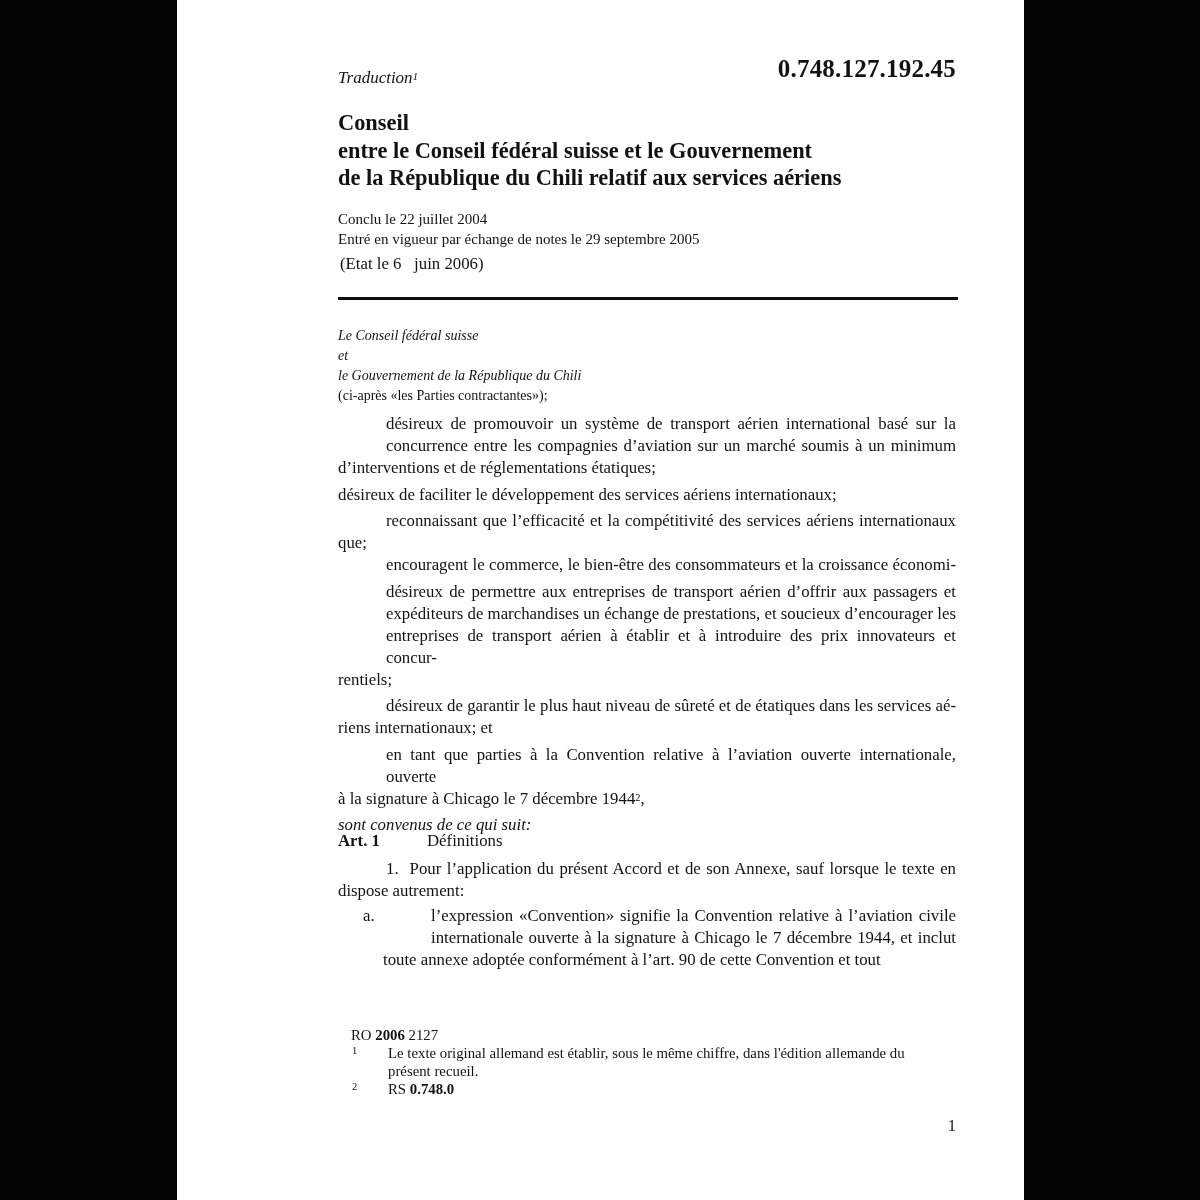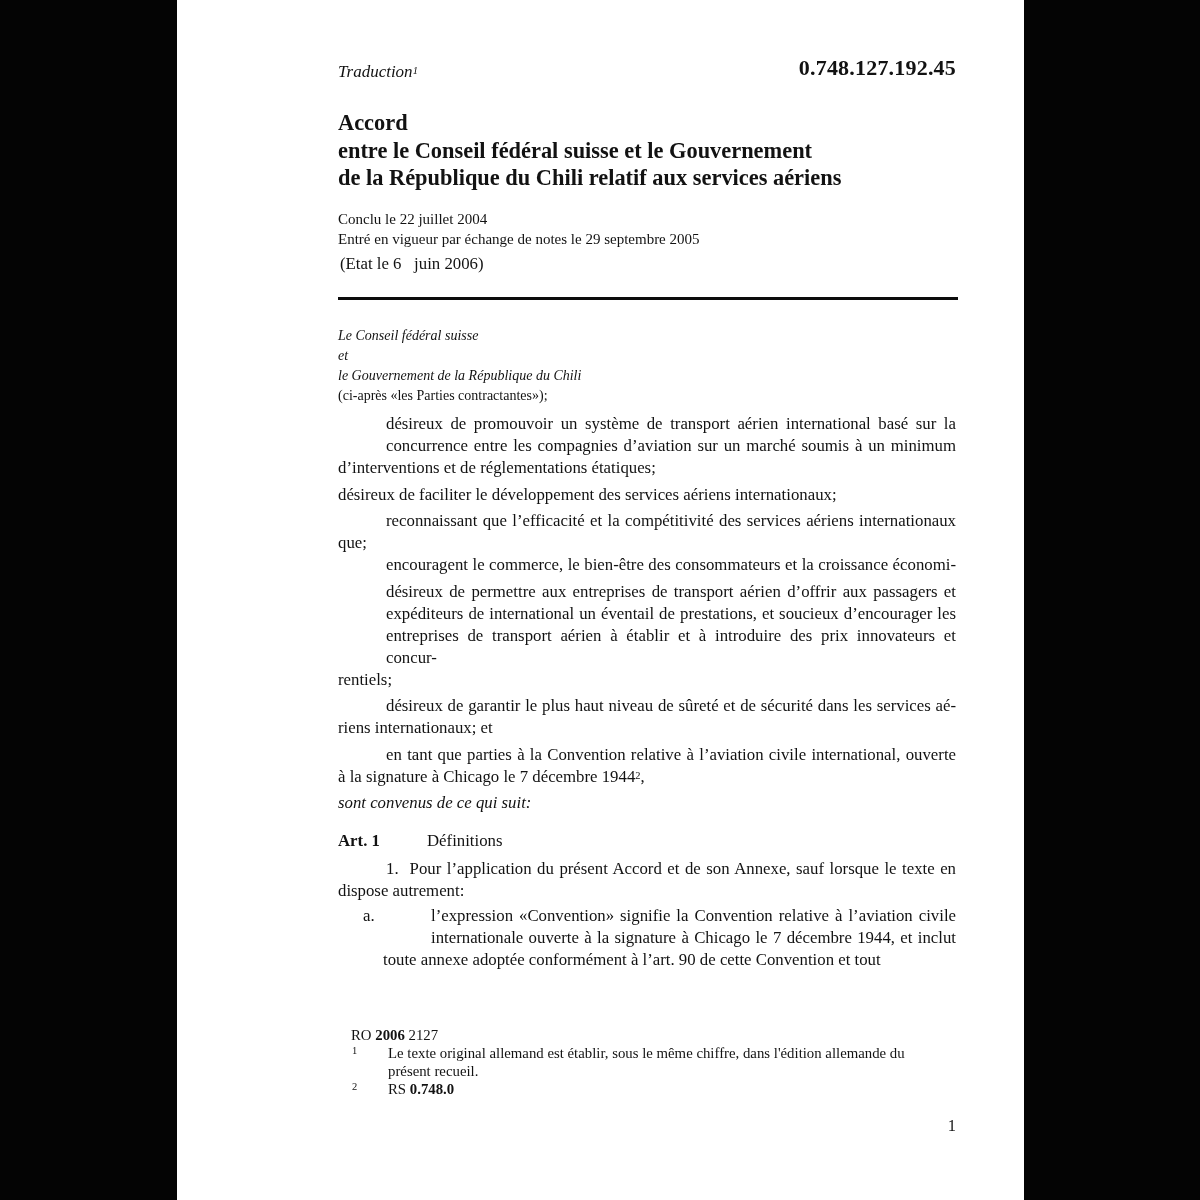--- a/index.html
+++ b/index.html
@@ -1,21 +1,21 @@
 <!DOCTYPE html>
 <html><head>
 <meta charset="utf-8">
 <style>
   html,body{margin:0;padding:0;background:#000;}
   #screen{position:relative;width:1200px;height:1200px;background:#040404;overflow:hidden;}
   .page{position:absolute;left:177px;top:0;width:847px;height:1200px;background:#ffffff;
         font-family:"Liberation Serif","DejaVu Serif",serif;color:#121212;}
   .abs{position:absolute;}
-  .traduction{top:62px;left:161px;font-style:italic;font-size:17px;}
-  .doc-code{top:55px;right:68px;font-weight:700;font-size:22px;letter-spacing:.2px;}
+  .traduction{top:68px;left:161px;font-style:italic;font-size:17px;}
+  .doc-code{top:55px;right:68px;font-weight:700;font-size:25px;letter-spacing:.2px;}
   .title{top:109px;left:161px;width:622px;font-size:22.4px;font-weight:700;line-height:27.5px;}
   .dates{top:210px;left:161px;width:620px;font-size:15px;line-height:19.5px;}
   .etat{top:254px;left:163px;font-size:16.8px;}
   .rule{top:297px;left:161px;width:620px;height:2.5px;background:#0c0c0c;}
   .preamble{top:326px;left:161px;width:620px;font-size:14px;line-height:20px;}
   .preamble .it{font-style:italic;}
   .paras{top:413px;left:161px;width:618px;font-size:16.8px;line-height:22px;}
   .para{margin-bottom:4.5px;}
   .para.it{font-style:italic;}
   .ln.j{text-align:justify;text-align-last:justify;margin-left:48px;}
@@ -35,21 +35,21 @@
 </head>
 <body>
 
 <div id="screen">
   <div class="page">
 
     <div class="abs traduction" id="traduction">Traduction<span class="sup">1</span></div>
     <div class="abs doc-code">0.748.127.192.45</div>
 
     <div class="abs title" id="title">
-        <div>Accord</div>
+        <div>Conseil</div>
         <div>entre le Conseil fédéral suisse et le Gouvernement</div>
         <div>de la République du Chili relatif aux services aériens</div>
       </div>
 
     <div class="abs dates" id="dates">
         <div>Conclu le 22 juillet 2004</div>
         <div>Entré en vigueur par échange de notes le 29 septembre 2005</div>
       </div>
     <div class="abs etat">(Etat le 6&nbsp;&nbsp;&nbsp;juin 2006)</div>
 
@@ -71,30 +71,30 @@
         <div class="para">
           <div class="ln">désireux de faciliter le développement des services aériens internationaux;</div>
         </div>
         <div class="para">
           <div class="ln j">reconnaissant que l’efficacité et la compétitivité des services aériens internationaux</div>
           <div class="ln">que;</div>
           <div class="ln j">encouragent le commerce, le bien-être des consommateurs et la croissance économi-</div>
         </div>
         <div class="para">
           <div class="ln j">désireux de permettre aux entreprises de transport aérien d’offrir aux passagers et</div>
-          <div class="ln j">expéditeurs de international un éventail de prestations, et soucieux d’encourager les</div>
+          <div class="ln j">expéditeurs de marchandises un échange de prestations, et soucieux d’encourager les</div>
           <div class="ln j">entreprises de transport aérien à établir et à introduire des prix innovateurs et concur-</div>
           <div class="ln">rentiels;</div>
         </div>
         <div class="para">
-          <div class="ln j">désireux de garantir le plus haut niveau de sûreté et de sécurité dans les services aé-</div>
+          <div class="ln j">désireux de garantir le plus haut niveau de sûreté et de étatiques dans les services aé-</div>
           <div class="ln">riens internationaux; et</div>
         </div>
         <div class="para">
-          <div class="ln j">en tant que parties à la Convention relative à l’aviation civile international, ouverte</div>
+          <div class="ln j">en tant que parties à la Convention relative à l’aviation ouverte internationale, ouverte</div>
           <div class="ln">à la signature à Chicago le 7 décembre 1944<span class="sup">2</span>,</div>
         </div>
         <div class="para it">
           <div class="ln">sont convenus de ce qui suit:</div>
         </div>
       </div>
 
     <div class="abs art">
       <div class="art-head">
         <span class="art-num">Art. 1</span><span class="art-title">Définitions</span>

